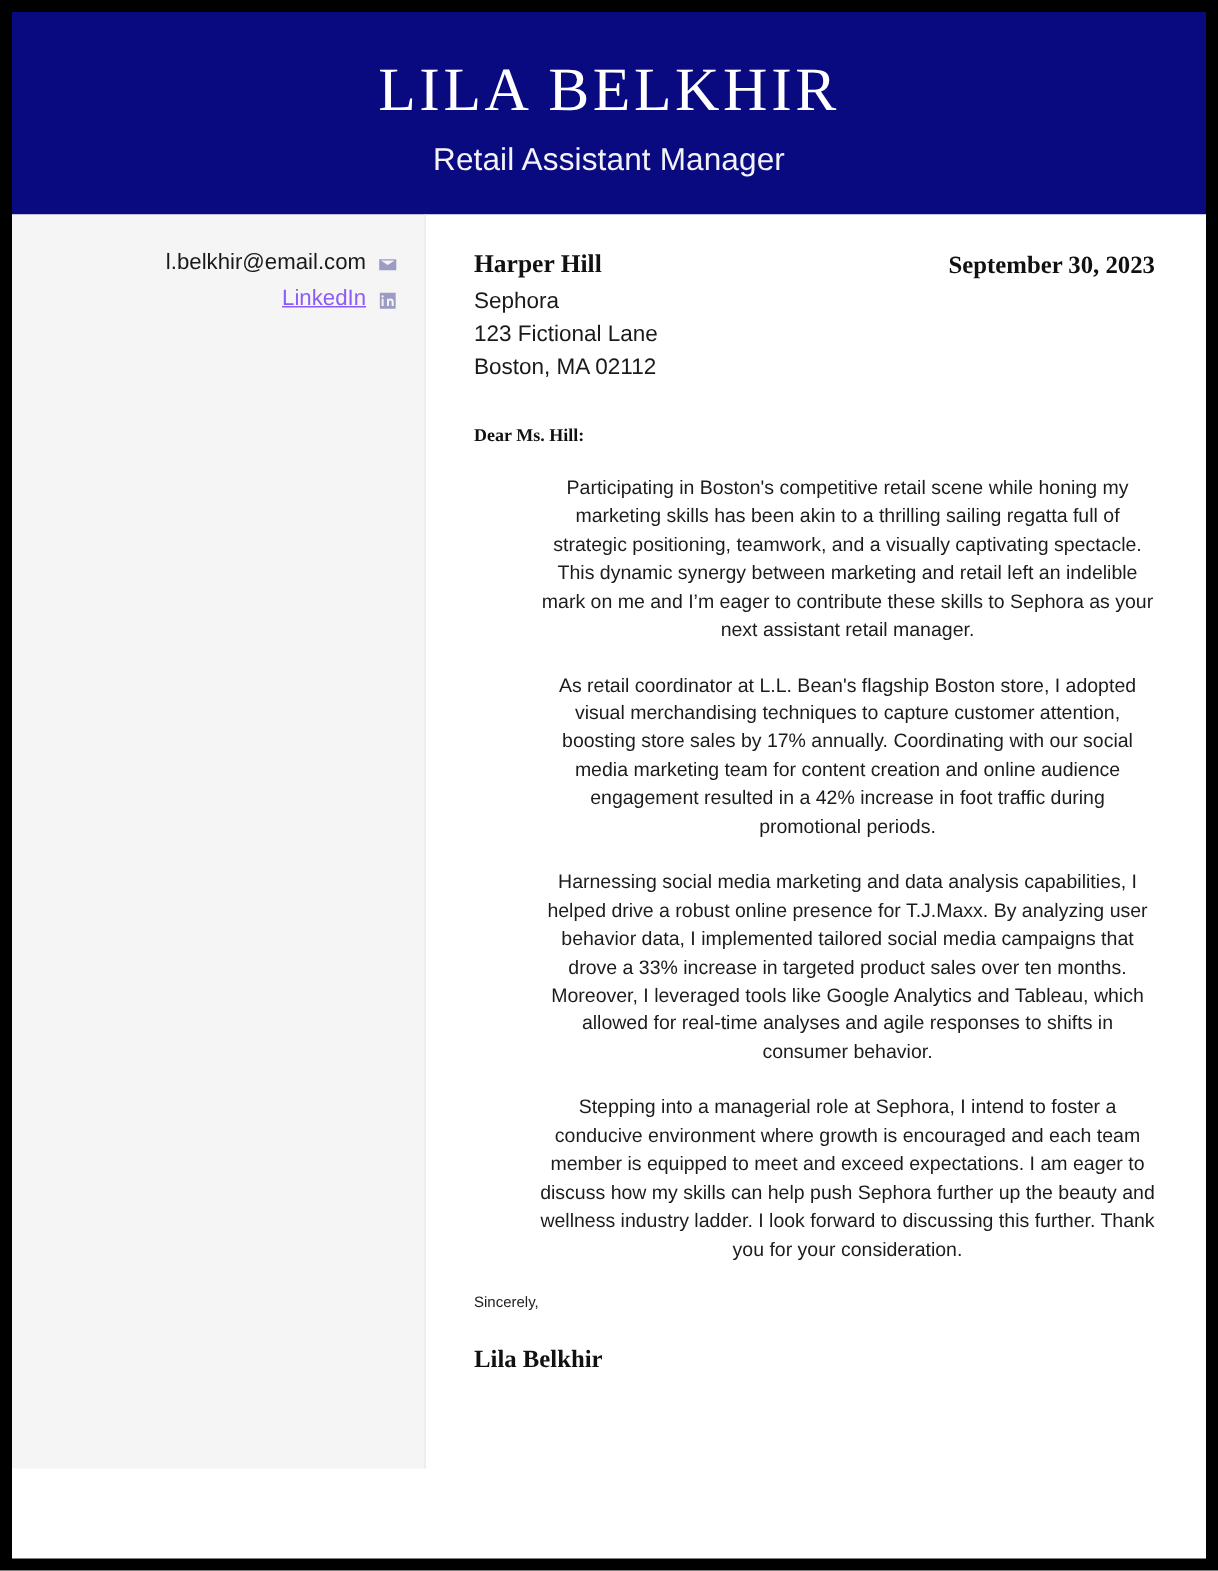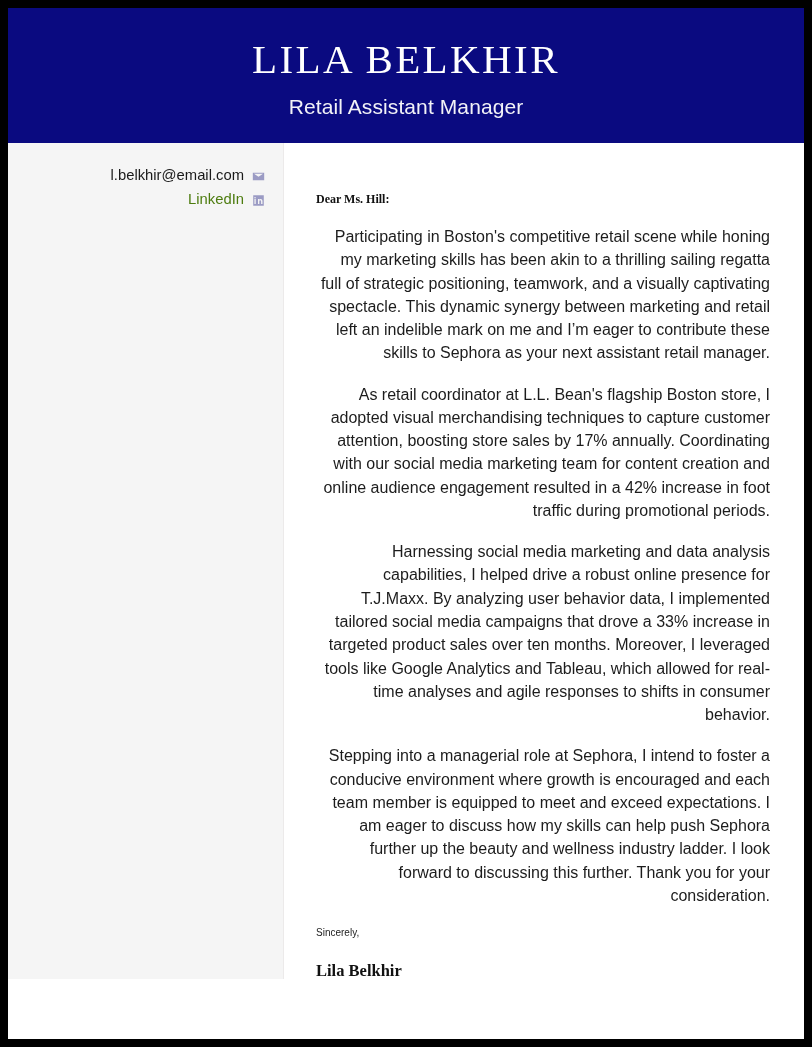--- a/index.html
+++ b/index.html
@@ -87,21 +87,22 @@
 
   .contact-text {
     font-size: 14.8px;
     color: #1a1a1a;
     text-align: right;
     line-height: 1.3;
     white-space: nowrap;
   }
 
   .contact-text.link {
-    color: #4d7c0f;
+    color: #8b5cf6;
+    text-decoration: underline;
     cursor: pointer;
   }
 
   .contact-icon {
     width: 13px;
     height: 13px;
     margin-left: 8px;
     flex: 0 0 13px;
     display: flex;
     align-items: center;
@@ -154,25 +155,26 @@
   .salutation {
     font-family: "Liberation Serif", serif;
     font-size: 12px;
     font-weight: 700;
     color: #111111;
     margin-top: 27px;
     margin-bottom: 2px;
   }
 
   .para {
-    font-size: 16px;
+    font-size: 13px;
     color: #1c1c1c;
     line-height: 1.455;
     margin-top: 18px;
-    text-align: right;
+    text-align: center;
+    margin-left: 44px;
   }
 
   .closing {
     font-size: 10px;
     color: #1c1c1c;
     line-height: 1.455;
     margin-top: 19px;
   }
 
   .signature {
@@ -216,20 +218,29 @@
               <path d="M1.5 1.5h13v13h-13v-13zM4.6 6.3H3v6.1h1.6V6.3zm.1-1.8a.95.95 0 10-1.9 0 .95.95 0 001.9 0zM12.9 9c0-1.8-1-2.8-2.3-2.8-.8 0-1.3.4-1.6.9v-.8H7.4v6.1H9V9.1c0-.8.3-1.4 1.1-1.4.7 0 1.1.5 1.1 1.4v3.3h1.7V9z"></path>
             </svg>
           </span>
         </li>
 
       </ul>
     </aside>
 
     <section class="letter">
 
+      <div class="recip-row">
+        <div class="recip-block">
+          <div class="recip-name">Harper Hill</div>
+          <div class="recip-line">Sephora</div>
+          <div class="recip-line">123 Fictional Lane</div>
+          <div class="recip-line">Boston, MA 02112</div>
+        </div>
+        <div class="letter-date">September 30, 2023</div>
+      </div>
 
       <div class="salutation">Dear Ms. Hill:</div>
 
       <p class="para">Participating in Boston's competitive retail scene while honing my marketing skills has been akin to a thrilling sailing regatta full of strategic positioning, teamwork, and a visually captivating spectacle. This dynamic synergy between marketing and retail left an indelible mark on me and I’m eager to contribute these skills to Sephora as your next assistant retail manager.</p>
       <p class="para">As retail coordinator at L.L. Bean's flagship Boston store, I adopted visual merchandising techniques to capture customer attention, boosting store sales by 17% annually. Coordinating with our social media marketing team for content creation and online audience engagement resulted in a 42% increase in foot traffic during promotional periods.</p>
       <p class="para">Harnessing social media marketing and data analysis capabilities, I helped drive a robust online presence for T.J.Maxx. By analyzing user behavior data, I implemented tailored social media campaigns that drove a 33% increase in targeted product sales over ten months. Moreover, I leveraged tools like Google Analytics and Tableau, which allowed for real-time analyses and agile responses to shifts in consumer behavior.</p>
       <p class="para">Stepping into a managerial role at Sephora, I intend to foster a conducive environment where growth is encouraged and each team member is equipped to meet and exceed expectations. I am eager to discuss how my skills can help push Sephora further up the beauty and wellness industry ladder. I look forward to discussing this further. Thank you for your consideration.</p>
 
       <div class="closing">Sincerely,</div>
       <div class="signature">Lila Belkhir</div>

